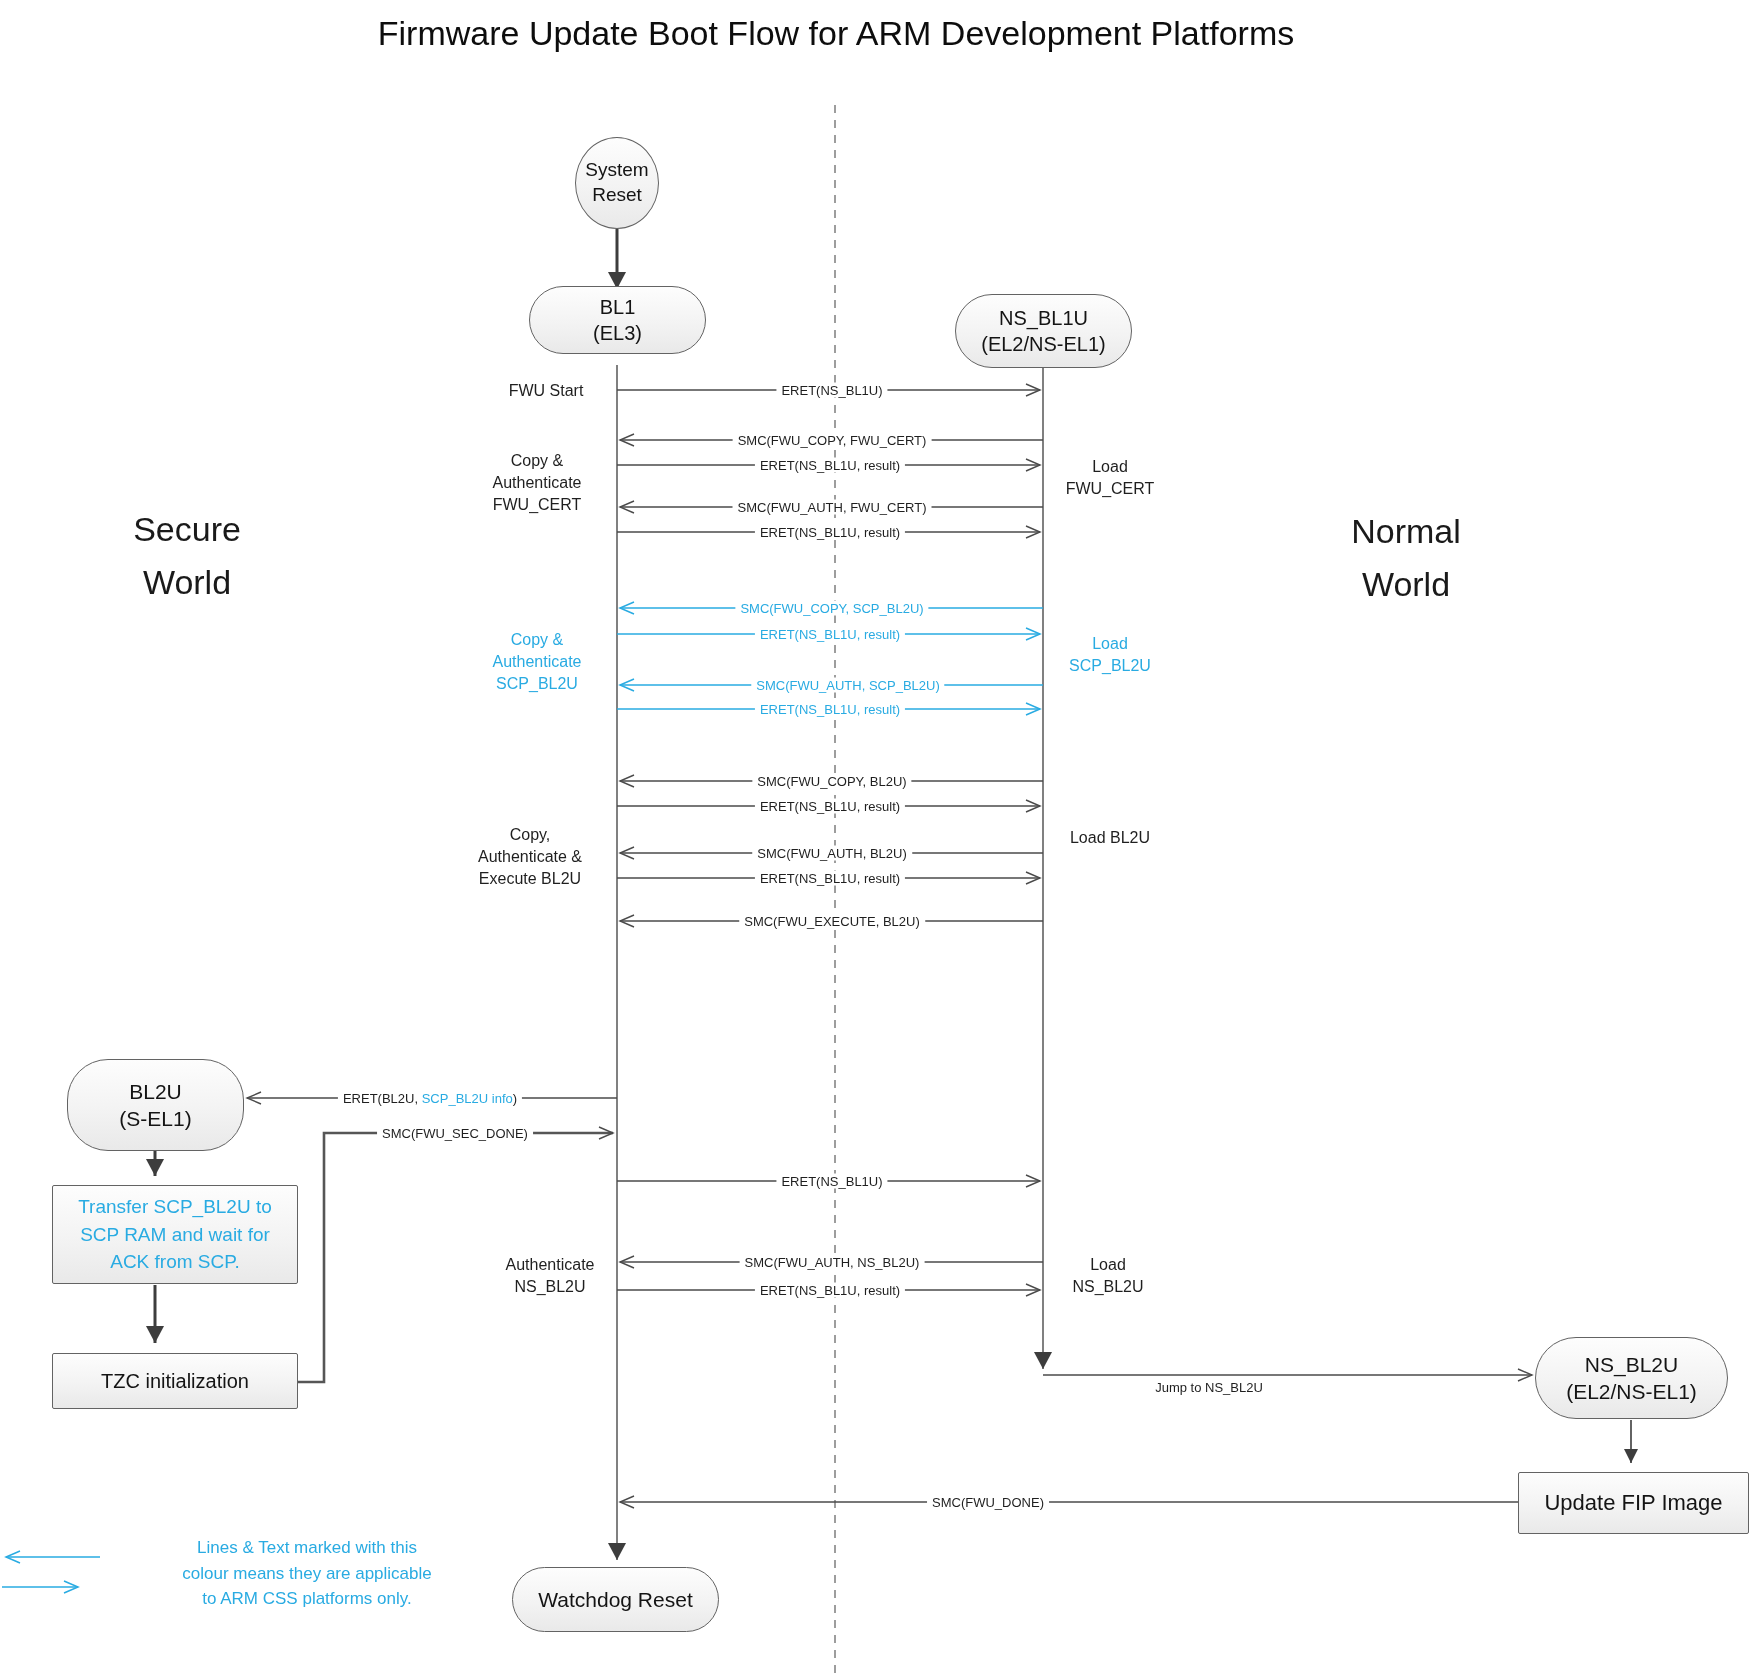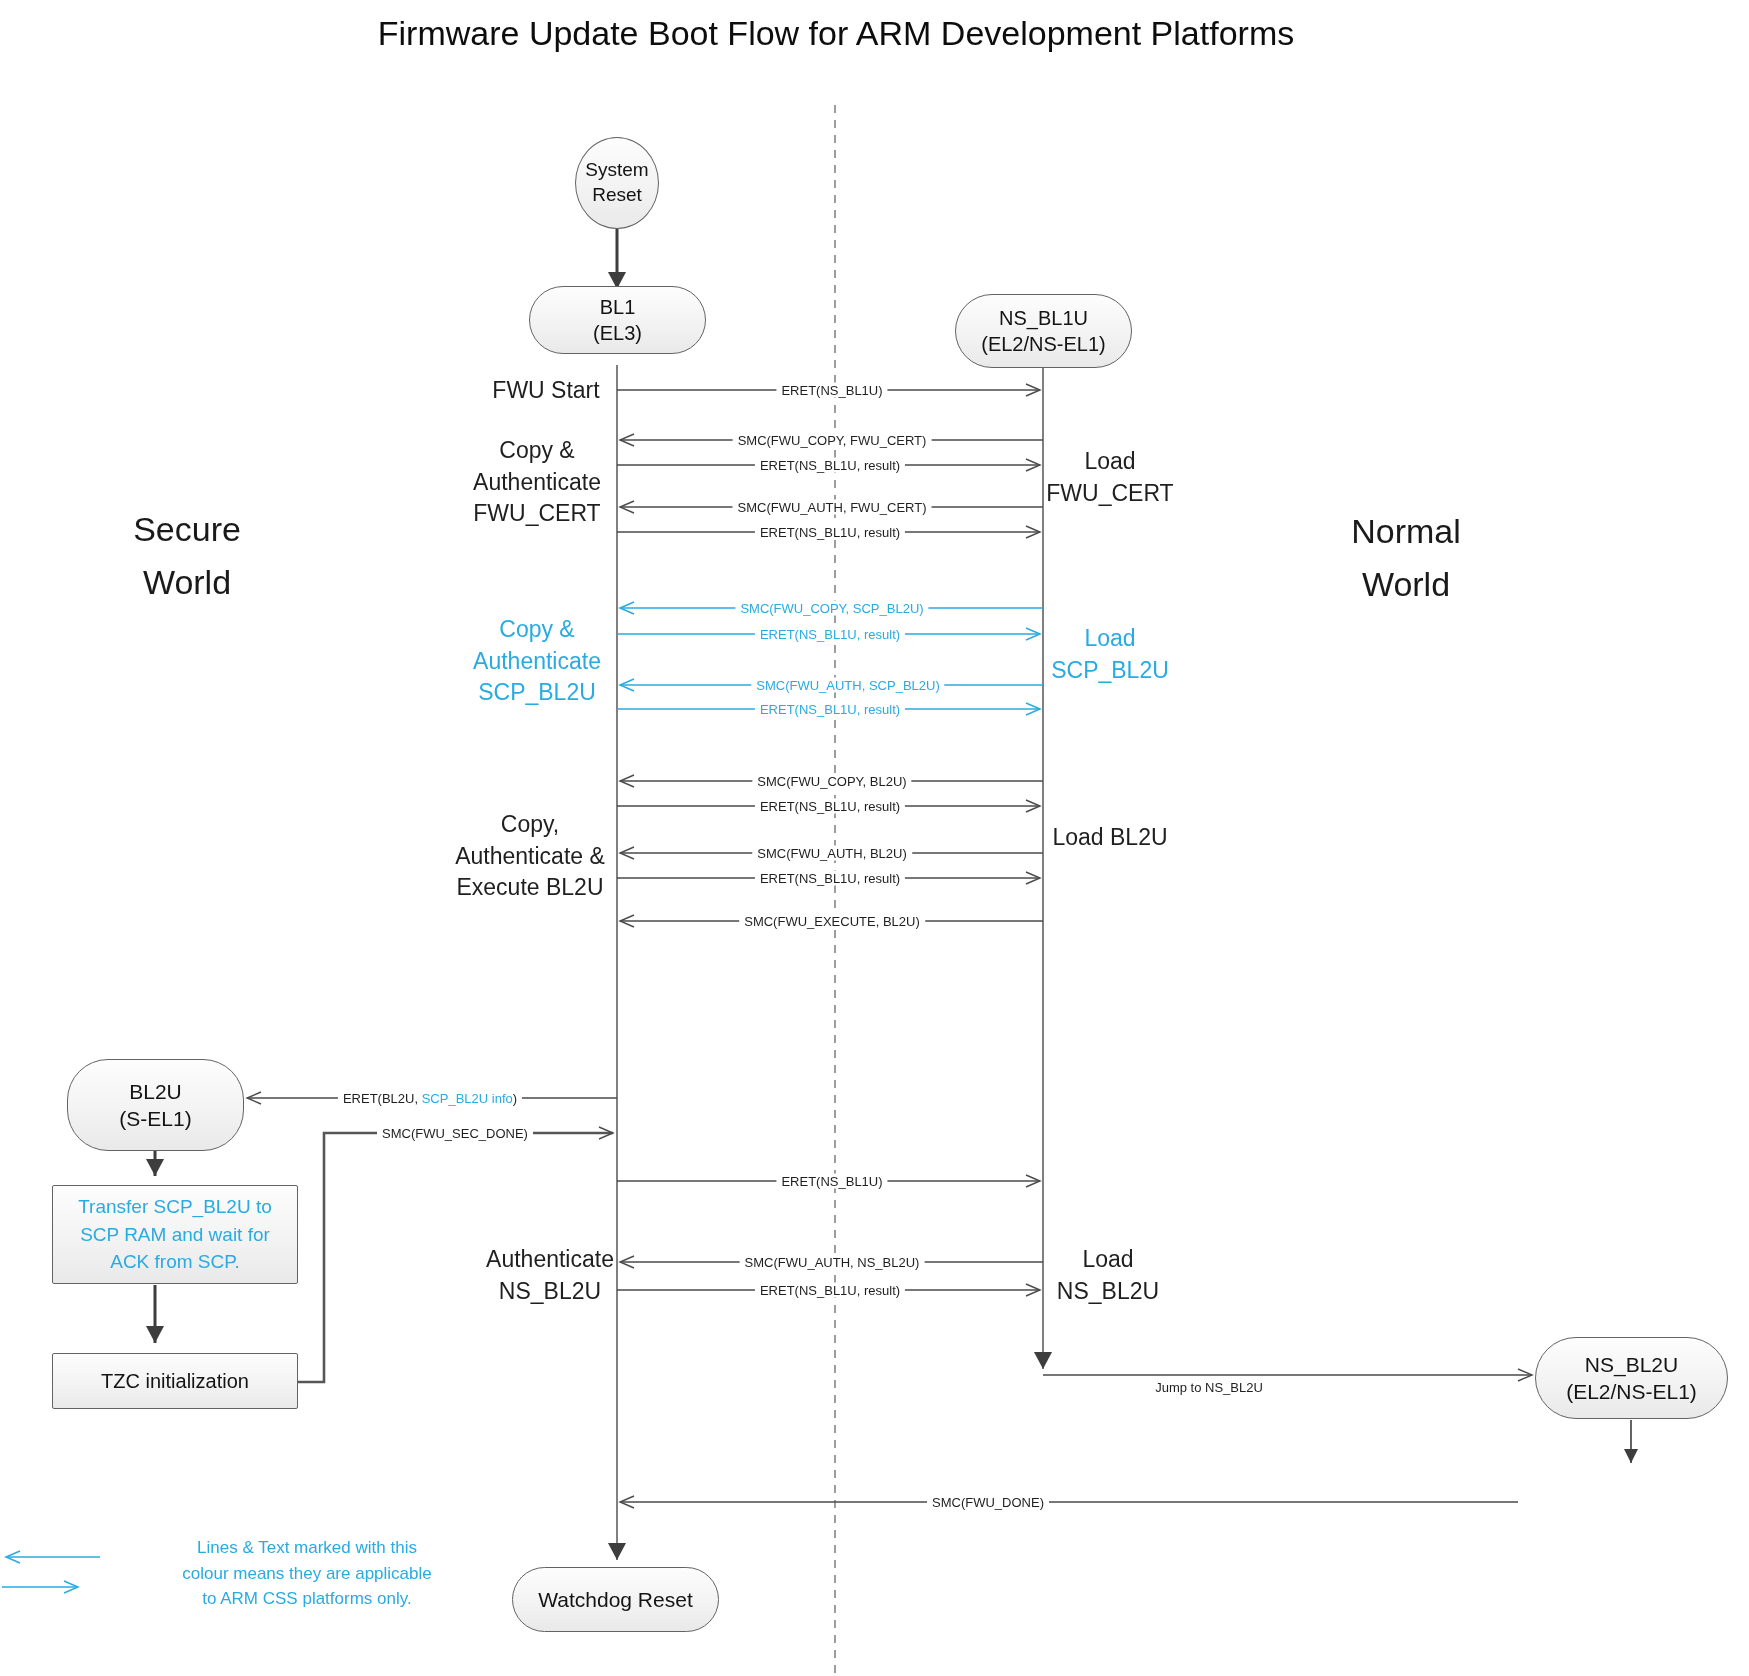--- a/index.html
+++ b/index.html
@@ -22,21 +22,21 @@
   .stadium { border-radius:42px; }
   .ellipse { border-radius:50%; font-size:19px; }
   .rect    { border-radius:2px; border-width:1.4px; }
 
   .msg { position:absolute; transform:translate(-50%,-50%); background:#fff; padding:0 5px;
          font-size:13px; white-space:nowrap; color:var(--ink); }
   .msg.blue { color:var(--accent); }
   .msg .hl { color:var(--accent); }
 
   .side { position:absolute; transform:translate(-50%,-50%); text-align:center;
-          font-size:23px; line-height:1.38; white-space:pre-line; color:var(--ink); }
+          font-size:16px; line-height:1.38; white-space:pre-line; color:var(--ink); }
   .side.blue { color:var(--accent); }
 
   .legend-text { position:absolute; transform:translate(-50%,-50%); text-align:center;
                  font-size:17px; line-height:1.5; white-space:pre-line; color:var(--accent); }
   .blue-ink { color:var(--accent); }
 </style>
 </head>
 <body>
 
 <div class="canvas">
@@ -111,20 +111,21 @@
   <div class="node stadium" style="left:955px; top:294px; width:177px; height:74px; border-radius:37px;">NS_BL1U
 (EL2/NS-EL1)</div>
   <div class="node stadium" style="left:67px; top:1059px; width:177px; height:92px; border-radius:41px; font-size:21px;">BL2U
 (S-EL1)</div>
   <div class="node stadium" style="left:1535px; top:1337px; width:193px; height:82px; border-radius:41px; font-size:21px;">NS_BL2U
 (EL2/NS-EL1)</div>
   <div class="node rect blue-ink" style="left:52px; top:1185px; width:246px; height:99px; font-size:19px; line-height:1.45; color:var(--accent);">Transfer SCP_BL2U to
 SCP RAM and wait for
 ACK from SCP.</div>
   <div class="node rect" style="left:52px; top:1353px; width:246px; height:56px;">TZC initialization</div>
+  <div class="node rect" style="left:1518px; top:1472px; width:231px; height:62px; font-size:22px;">Update FIP Image</div>
   <div class="node stadium" style="left:512px; top:1567px; width:207px; height:65px; border-radius:40px; font-size:21px;">Watchdog Reset</div>
 
   <div class="msg" style="left:832px; top:390px;">ERET(NS_BL1U)</div>
   <div class="msg" style="left:832px; top:440px;">SMC(FWU_COPY, FWU_CERT)</div>
   <div class="msg" style="left:830px; top:465px;">ERET(NS_BL1U, result)</div>
   <div class="msg" style="left:832px; top:507px;">SMC(FWU_AUTH, FWU_CERT)</div>
   <div class="msg" style="left:830px; top:532px;">ERET(NS_BL1U, result)</div>
 
   <div class="msg blue" style="left:832px; top:608px;">SMC(FWU_COPY, SCP_BL2U)</div>
   <div class="msg blue" style="left:830px; top:634px;">ERET(NS_BL1U, result)</div>

